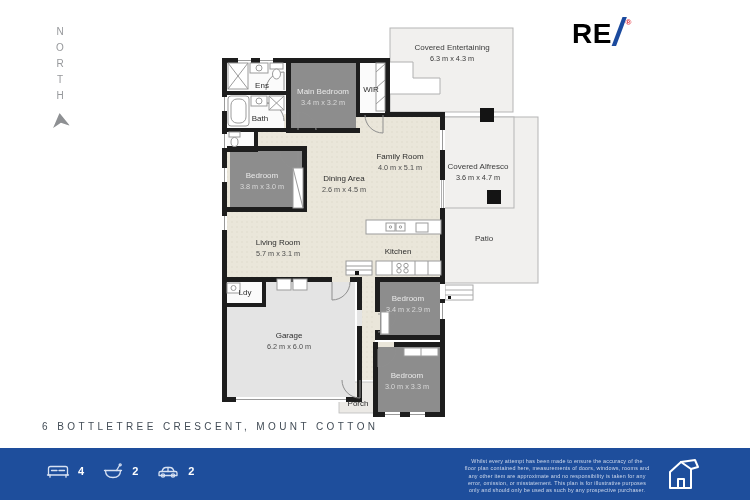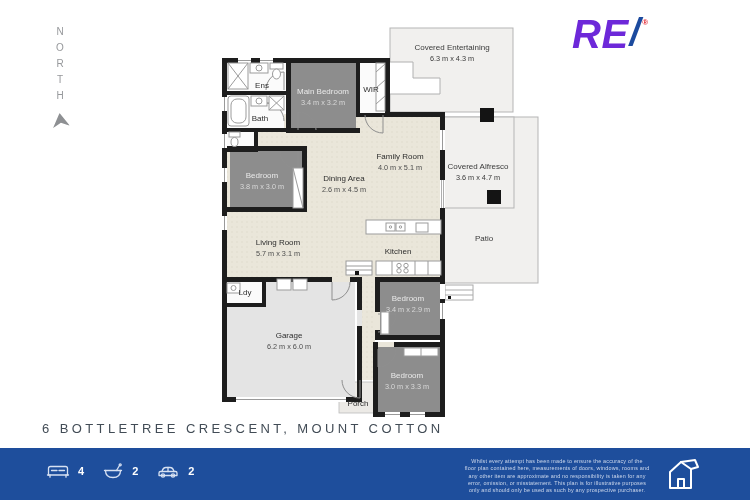--- a/index.html
+++ b/index.html
@@ -6,33 +6,33 @@
   .stage{position:relative;width:750px;height:500px;background:#ffffff;overflow:hidden;
          font-family:"Liberation Sans",sans-serif;}
   
   .north{position:absolute;left:49px;top:26px;width:22px;display:flex;flex-direction:column;align-items:center;}
   .north-text{writing-mode:vertical-lr;text-orientation:upright;font-size:10px;letter-spacing:5px;
               color:#96989b;font-weight:500;}
   .north-arrow{width:17px;height:14px;background:#8e9093;margin-top:7px;transform:rotate(-8deg);
                clip-path:polygon(50% 0,100% 100%,50% 70%,0 100%);}
   
   .logo{position:absolute;left:572px;top:15px;display:flex;align-items:flex-start;font-weight:800;}
-  .logo .re,.logo .max{font-size:40px;color:#6d28d9;line-height:38px;letter-spacing:.5px;font-style:italic;}
+  .logo .re,.logo .max{font-size:28px;color:#000000;line-height:38px;letter-spacing:.5px;}
   .logo .slash{font-size:38px;color:#1B4A9E;line-height:35px;margin:0 1px;font-style:italic;}
   .logo .reg{font-size:8px;color:#E0222F;margin-top:3px;margin-left:1px;}
   
   .plan{position:absolute;left:0;top:0;}
   .plan text{font-family:"Liberation Sans",sans-serif;}
   .rn{font-size:8px;fill:#2d2d2d;font-weight:500;}
   .rd{font-size:7.3px;fill:#4e4e4e;}
   .lt{fill:#e9e9e9;}
   .ltd{fill:#d9d9d9;}
   .od{fill:#3a3a3a;}
   
-  .address{position:absolute;left:42px;top:421px;font-size:13px;letter-spacing:3.4px;
+  .address{position:absolute;left:42px;top:421px;font-size:10px;letter-spacing:3.4px;
            color:#424c56;font-weight:500;}
   
   .footer{position:absolute;left:0;top:448px;width:750px;height:52px;background:#1E4E9C;}
   .features{position:absolute;left:46px;top:14px;display:flex;align-items:center;gap:8px;}
   .features .count{color:#ffffff;font-size:11px;font-weight:700;margin-right:10px;}
   .features svg{display:block;stroke:#d7e1f2;fill:none;stroke-width:1.3;stroke-linecap:round;stroke-linejoin:round;}
   .disclaimer{position:absolute;left:447px;top:10px;width:220px;color:#cdd8ec;font-size:5.4px;
               line-height:1.35;text-align:center;white-space:pre-line;letter-spacing:.2px;}
   .house{position:absolute;left:663px;top:7px;}
   .house svg{stroke:#ffffff;fill:none;stroke-width:2;stroke-linejoin:round;stroke-linecap:round;}

